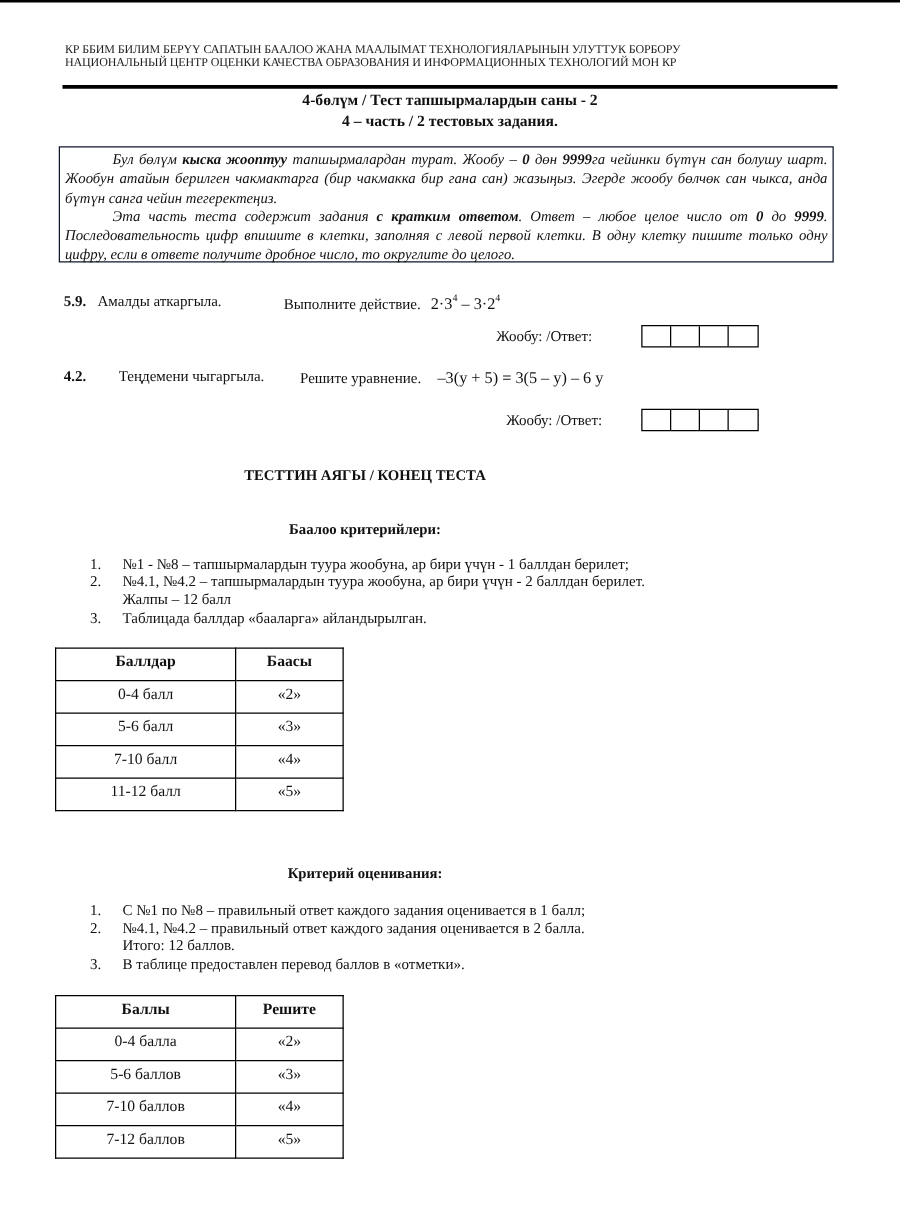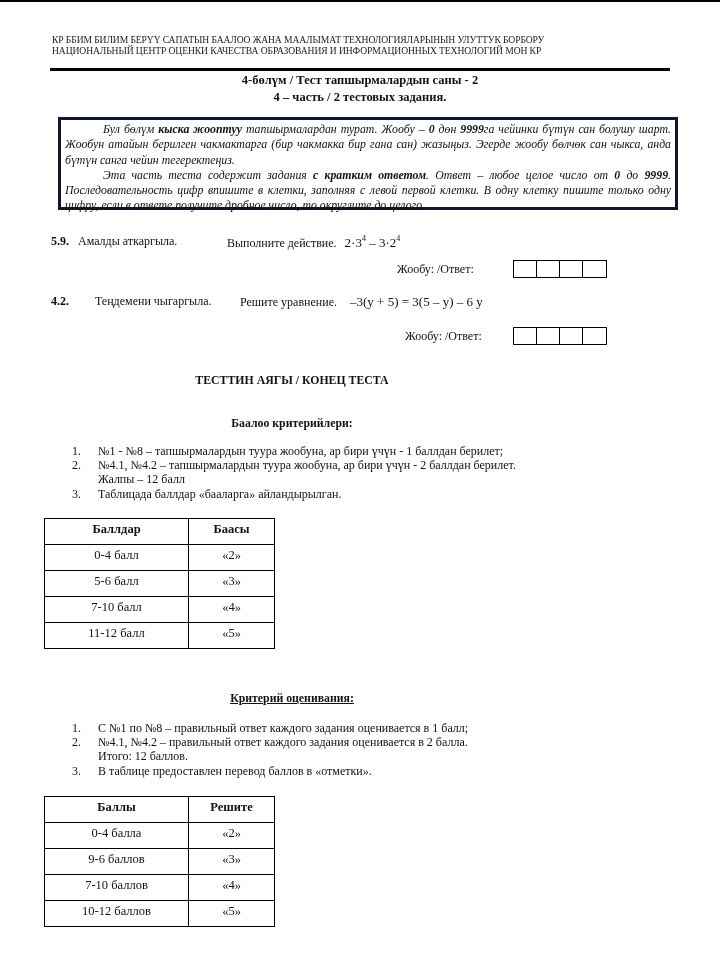--- a/index.html
+++ b/index.html
@@ -7,21 +7,21 @@
     width: 720px; height: 972px; background: #ffffff; position: relative; overflow: hidden;
     font-family: "Liberation Serif", "DejaVu Serif", serif; color: #111;
   }
   .top-edge { position: absolute; left: 0; top: 0; width: 720px; height: 2px; background: #000; }
   .hdr { position: absolute; left: 52px; top: 34px; font-size: 9.6px; line-height: 11px; letter-spacing: -0.1px; color: #222; }
   .hdr div { white-space: nowrap; }
   .rule { position: absolute; left: 50px; top: 68px; width: 620px; height: 3px; background: #000; }
   .title { position: absolute; left: 0; width: 720px; text-align: center; font-weight: bold; font-size: 12.5px; }
   .t1 { top: 73px; } .t2 { top: 90px; }
   .notebox {
-    position: absolute; left: 58px; top: 117px; width: 620px; height: 93px; border: 3px solid #0f172a;
+    position: absolute; left: 47px; top: 117px; width: 620px; height: 93px; border: 1px solid #0f172a;
     padding: 2px 4px; box-sizing: border-box; font-style: italic; font-size: 11.8px; line-height: 15.3px; text-align: justify;
   }
   .notebox p { margin: 0; text-indent: 38px; }
   .notebox b { font-weight: bold; }
   .q { position: absolute; font-size: 12px; white-space: nowrap; }
   .q b { font-weight: bold; }
   .math { font-size: 13px; }
   .math sup { font-size: 8px; vertical-align: 6px; }
   .ans-label { position: absolute; font-size: 12px; }
   .cells { position: absolute; display: flex; border: 1.5px solid #000; height: 16px; }
@@ -117,43 +117,43 @@
     <td>7-10 балл</td>
     <td>«4»</td>
   </tr>
   <tr>
     <td>11-12 балл</td>
     <td>«5»</td>
   </tr>
 </tbody>
   </table>
 
-<div class="center-bold" style="top:691px;text-decoration:underline;">Критерий оценивания:</div>
+<div class="center-bold" style="top:691px;">Критерий оценивания:</div>
 <ol class="crit" style="left:72px; top:721px;">
   <li><span class="num">1.</span><span>С №1 по №8 – правильный ответ каждого задания оценивается в 1 балл;</span></li>
   <li><span class="num">2.</span><span>№4.1, №4.2 – правильный ответ каждого задания оценивается в 2 балла.</span><br><span>Итого: 12 баллов.</span></li>
   <li><span class="num">3.</span><span> В таблице предоставлен перевод баллов в «отметки».</span></li>
 </ol>
 
 <table class="grade" style="left:44px; top:796px;">
   <tbody>
       <tr>
     <th>Баллы</th>
     <th>Решите</th>
   </tr>
   <tr>
     <td>0-4 балла</td>
     <td>«2»</td>
   </tr>
   <tr>
-    <td>9-6 баллов</td>
+    <td>5-6 баллов</td>
     <td>«3»</td>
   </tr>
   <tr>
     <td>7-10 баллов</td>
     <td>«4»</td>
   </tr>
   <tr>
-    <td>10-12 баллов</td>
+    <td>7-12 баллов</td>
     <td>«5»</td>
   </tr>
 </tbody>
   </table>
 
 </body></html>

